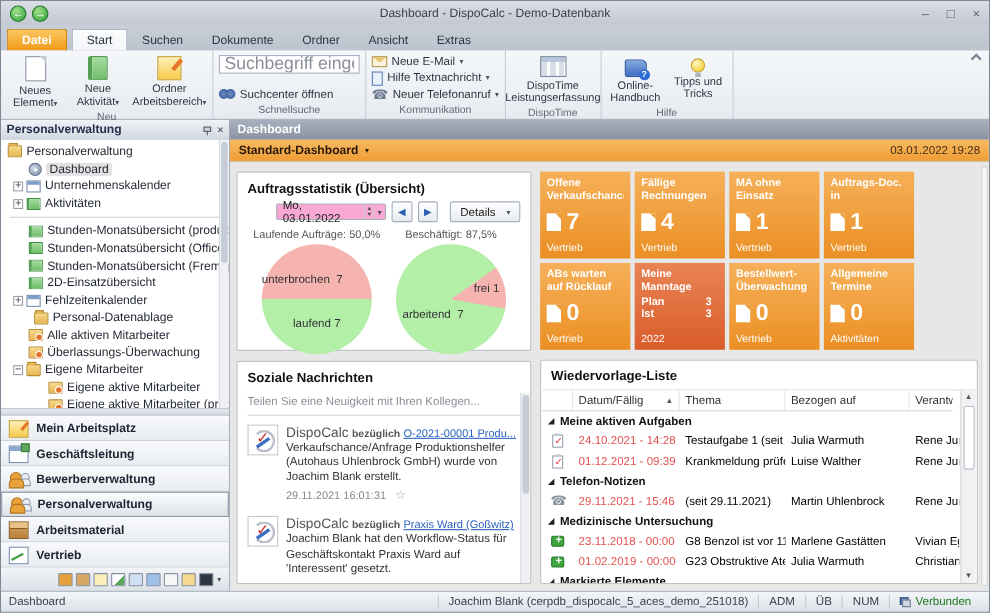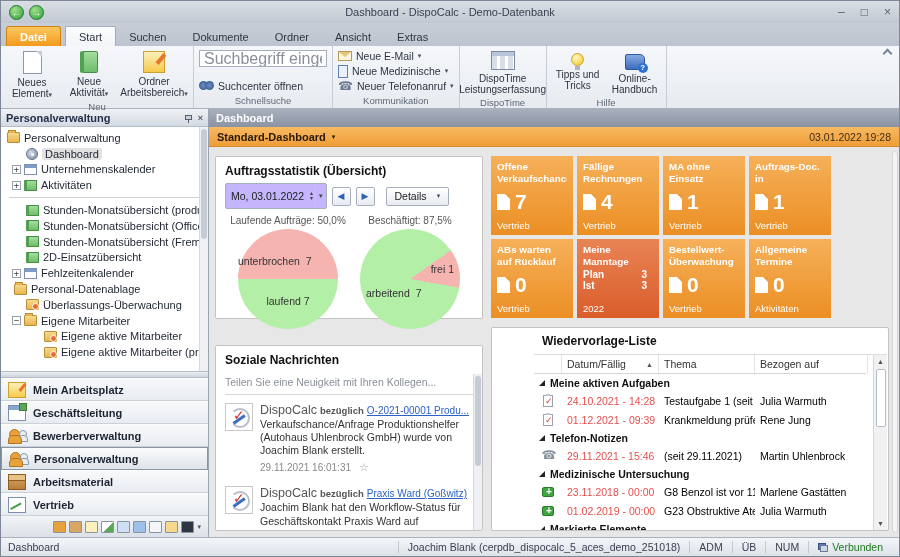--- a/index.html
+++ b/index.html
@@ -112,28 +112,28 @@
   
   .content { flex:1; display:flex; flex-direction:column; min-width:0; min-height:0; }
   .page-head { height:18px; flex:0 0 auto; background:linear-gradient(#a9b0bd,#8b93a3); color:#fff; font-weight:bold; font-size:11px; display:flex; align-items:center; padding:0 7px; }
   .dash-bar { height:20px; flex:0 0 auto; background:linear-gradient(#f8ba61,#ef9d37); display:flex; align-items:center; padding:0 8px; border-bottom:1px solid #d68c2b; }
   .dash-bar .sel-name { font-size:11px; font-weight:bold; color:#27190a; }
   .dash-bar .dd { margin-left:6px; color:#27190a; }
   .dash-bar .ts { margin-left:auto; font-size:10.5px; color:#42author2f14; color:#422f14; }
   .dash-body { flex:1; background:#e7e7e7; padding:9px 10px 6px 6px; display:flex; gap:8px; min-height:0; position:relative; }
   .main-scroll { position:absolute; right:1px; top:4px; bottom:4px; width:6px; background:#f4f4f4; border:1px solid #d6d6d6; border-radius:3px; }
 
-  .col-left { width:268px; flex:0 0 auto; display:flex; flex-direction:column; gap:26px; min-height:0; }
+  .col-left { width:268px; flex:0 0 auto; display:flex; flex-direction:column; gap:9px; min-height:0; }
   .panel { background:#fff; border:1px solid #c3c3c3; border-radius:2px; }
   .panel-title { font-size:12px; font-weight:bold; color:#111; }
 
   
   .stats { height:163px; flex:0 0 auto; padding:7px 9px 4px; }
   .controls { display:flex; gap:5px; margin-top:5px; align-items:center; }
-  .dateed { border:1px solid #a6aebb; background:#c4b5fd; height:26px; display:flex; align-items:center; font-size:10.5px; color:#222; border-radius:2px; }
+  .dateed { border:1px solid #a6aebb; background:#f9a8d4; height:15px; display:flex; align-items:center; font-size:10.5px; color:#222; border-radius:2px;margin-left:26px; }
   .dateed .val { padding:0 3px 0 5px; }
   .spins { display:flex; flex-direction:column; font-size:6px; line-height:5px; color:#444; border-left:1px solid #c3c9d2; padding:1px 2px; }
   .ddbox { border-left:1px solid #c3c9d2; padding:0 3px; font-size:7px; color:#444; align-self:stretch; display:flex; align-items:center; }
   .navarr { width:19px; height:19px; border:1px solid #a6aebb; background:linear-gradient(#fff,#e7ebf1); color:#2b62b0; font-size:9px; display:flex; align-items:center; justify-content:center; border-radius:2px; }
   .detailsbtn { height:19px; border:1px solid #a6aebb; background:linear-gradient(#fff,#e7ebf1); font-size:10.5px; color:#222; padding:0 8px; display:flex; align-items:center; gap:10px; border-radius:2px; margin-left:6px; }
   .pies { display:flex; justify-content:space-between; padding:6px 2px 0; }
   .pie-wrap { width:122px; text-align:center; }
   .pie-title { font-size:10px; color:#555; margin-bottom:3px; }
   .pie { width:100px; height:100px; border-radius:50%; margin:0 auto; position:relative; }
   .pie .pl { position:absolute; font-size:10.5px; color:#333; white-space:nowrap; }
@@ -166,21 +166,21 @@
   .tile .tt { font-size:9.8px; font-weight:bold; line-height:1.18; height:23px; overflow:hidden; }
   .tile .mid { flex:1; display:flex; align-items:center; gap:5px; }
   .docico { width:13px; height:16px; background:#fff; position:relative; flex:0 0 auto; }
   .docico::after { content:""; position:absolute; top:0; right:0; border-style:solid; border-width:0 5px 5px 0; border-color:transparent rgba(235,143,36,.9) transparent transparent; }
   .tile .num { font-size:21px; font-weight:bold; }
   .tile .ft { font-size:9.5px; }
   .mrow { display:flex; justify-content:space-between; font-size:10px; font-weight:bold; padding-right:6px; }
   .mrows { flex:1; padding-top:2px; }
 
   
-  .listp { flex:1; min-height:0; display:flex; flex-direction:column; padding-top:6px; overflow:hidden;padding-left:41px; }
+  .listp { flex:1; min-height:0; display:flex; flex-direction:column; padding-top:6px; overflow:hidden; }
   .listp .panel-title { padding:0 9px 6px; }
   .grid { flex:1; min-height:0; position:relative; font-size:10.5px; border-top:1px solid #ddd; margin:0 1px; }
   .ghead { display:flex; height:19px; border-bottom:1px solid #d6d6d6; color:#333; background:#fff; margin-right:21px; }
   .gc { padding:2px 5px; border-right:1px solid #e4e4e4; display:flex; align-items:center; white-space:nowrap; overflow:hidden; }
   .c0{ width:28px; flex:0 0 auto; } .c1{ width:97px; flex:0 0 auto; } .c2{ width:96px; flex:0 0 auto; } .c3{ width:113px; flex:0 0 auto; } .c4{ flex:1; border-right:none; }
   .sort { margin-left:auto; font-size:7px; color:#555; }
   .ggroup { height:17px; display:flex; align-items:center; font-weight:bold; color:#111; gap:5px; padding-left:5px; margin-right:15px; }
   .gtri { width:0; height:0; border-bottom:6px solid #222; border-left:6px solid transparent; }
   .grow { height:19px; display:flex; align-items:center; margin-right:15px; }
   .grow .gc { border-right:none; height:100%; }
@@ -266,21 +266,21 @@
     <div class="rgroup">
       <div class="rgroup-body">
         <div class="stackcol" style="gap:2px">
           <div class="smallrow">
             <span class="sico-mail"></span>
             <span>Neue E-Mail</span>
             <span class="dd">▾</span>
           </div>
           <div class="smallrow">
             <span class="sico-doc"></span>
-            <span>Neue Medizinische</span>
+            <span>Hilfe Textnachricht</span>
             <span class="dd">▾</span>
           </div>
           <div class="smallrow">
             <span class="sico-phone">☎</span>
             <span>Neuer Telefonanruf</span>
             <span class="dd">▾</span>
           </div>
         </div>
       </div>
       <div class="rgroup-label">Kommunikation</div>
@@ -292,26 +292,26 @@
           <span class="ico-grid"></span>
           <span class="lbl">DispoTime Leistungserfassung</span>
         </div>
       </div>
       <div class="rgroup-label">DispoTime</div>
     </div>
 
     <div class="rgroup">
       <div class="rgroup-body">
         <div class="bigbtn">
+          <span class="ico-book"></span>
+          <span class="lbl">Online-Handbuch</span>
+        </div>
+        <div class="bigbtn">
           <span class="ico-bulb"></span>
           <span class="lbl">Tipps und Tricks</span>
-        </div>
-        <div class="bigbtn">
-          <span class="ico-book"></span>
-          <span class="lbl">Online-Handbuch</span>
         </div>
       </div>
       <div class="rgroup-label">Hilfe</div>
     </div>
     <div class="chev-up"></div>
   </div>
 
   <div class="main">
 
     <div class="sidebar">
@@ -356,23 +356,27 @@
         </div>
         <div class="trow" style="padding-left:25px">
           <span class="ti ic-journal"></span>
             <span class="lab">2D-Einsatzübersicht</span>
         </div>
         <div class="trow" style="padding-left:11px">
           <span class="exp">+</span>
           <span class="ti ic-cal"></span>
             <span class="lab">Fehlzeitenkalender</span>
         </div>
-        <div class="trow" style="padding-left:13px">
+        <div class="trow" style="padding-left:30px">
           <span class="ti ic-folder"></span>
             <span class="lab">Personal-Datenablage</span>
+        </div>
+        <div class="trow" style="padding-left:25px">
+          <span class="ti ic-fuser"></span>
+            <span class="lab">Alle aktiven Mitarbeiter</span>
         </div>
         <div class="trow" style="padding-left:25px">
           <span class="ti ic-fuser"></span>
             <span class="lab">Überlassungs-Überwachung</span>
         </div>
         <div class="trow" style="padding-left:11px">
           <span class="exp">−</span>
           <span class="ti ic-folder"></span>
             <span class="lab">Eigene Mitarbeiter</span>
         </div>
@@ -609,20 +613,21 @@
                 <div class="gc c2">Testaufgabe 1 (seit 24....</div>
                 <div class="gc c3">Julia Warmuth</div>
                 <div class="gc c4">Rene Jung</div>
               </div>
               <div class="grow">
                 <div class="gc c0">
                     <span class="ric ic-task"></span>
                   </div>
                 <div class="gc c1 date">01.12.2021 - 09:39</div>
                 <div class="gc c2">Krankmeldung prüfen....</div>
+                <div class="gc c3">Luise Walther</div>
                 <div class="gc c4">Rene Jung</div>
               </div>
               <div class="ggroup">
                   <span class="gtri"></span>
                   <span>Telefon-Notizen</span>
                 </div>
               <div class="grow">
                 <div class="gc c0">
                     <span class="ric ic-phone2">☎</span>
                   </div>

